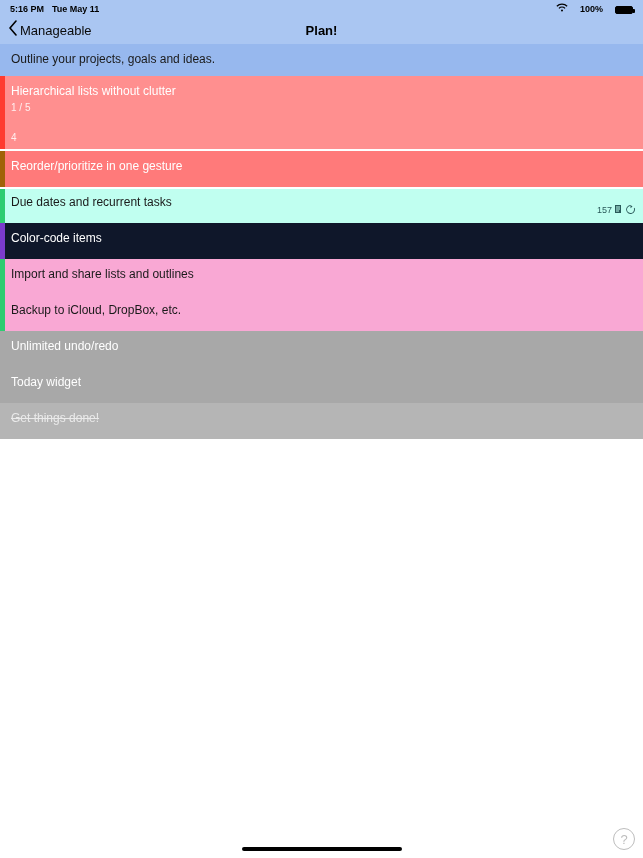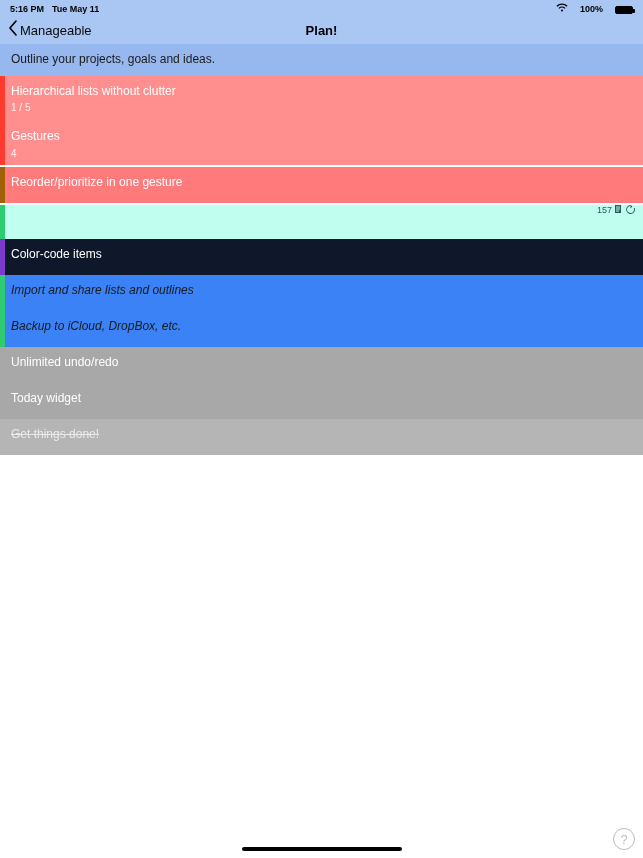--- a/index.html
+++ b/index.html
@@ -113,21 +113,21 @@
       align-items: center;
       gap: 3px;
       color: #2a5a5a;
     }
     
     .r-blue     { background: #97b8ee; color: #1a1a1a; }
     .r-red      { background: #ff8f8f; color: #fff; border-left-color: #ff3b30; }
     .r-red-sel  { background: #ff7a7a; color: #fff; border-left: 5px solid #a16207; box-shadow: 0 -2px 0 #fff, 0 2px 0 #fff; z-index:1; }
     .r-cyan     { background: #c0fff0; color: #1a1a1a; border-left-color: #2ecc71; }
     .r-purple   { background: #0f172a; color: #fff; border-left-color: #7b3bcc; }
-    .r-mint     { background: #3b82f6; color: #1a1a1a; border-left-color: #2ecc71; font-style: italic; }
+    .r-mint     { background: #f9a8d4; color: #1a1a1a; border-left-color: #2ecc71; }
     .r-gray     { background: #a8a8a8; color: #fff; }
     .r-graylite { background: #b5b5b5; color: #eaeaea; }
     .strike { text-decoration: line-through; }
     .tall { min-height: 36px; }
     .sub-white { color: #fff; }
 
     .home-indicator {
       position: absolute;
       bottom: 7px;
       left: 50%;
@@ -197,33 +197,33 @@
 
   <div class="row r-red">
     <div class="row-content">
       <div class="row-title sub-white">Hierarchical lists without clutter</div>
       <div class="row-sub sub-white">1 / 5</div>
     </div>
   </div>
 
   <div class="row r-red">
     <div class="row-content">
-      <div class="row-title sub-white">Gestures</div>
       <div class="row-sub sub-white">4</div>
     </div>
   </div>
 
   <div class="row r-red-sel tall">
     <div class="row-content">
       <div class="row-title sub-white">Reorder/prioritize in one gesture</div>
     </div>
   </div>
 
   <div class="row r-cyan tall">
     <div class="row-content">
+      <div class="row-title">Due dates and recurrent tasks</div>
       <div class="row-meta">
         <span>157</span>
         <span>
           <svg width="8" height="8" viewBox="0 0 8 8">
               <rect x="0" y="0" width="6" height="8" fill="#2a5a5a"></rect>
               <rect x="1" y="1.5" width="4" height="1" fill="#c0fff0"></rect>
               <rect x="1" y="3.5" width="4" height="1" fill="#c0fff0"></rect>
               <rect x="1" y="5.5" width="3" height="1" fill="#c0fff0"></rect>
             </svg>
         </span>

